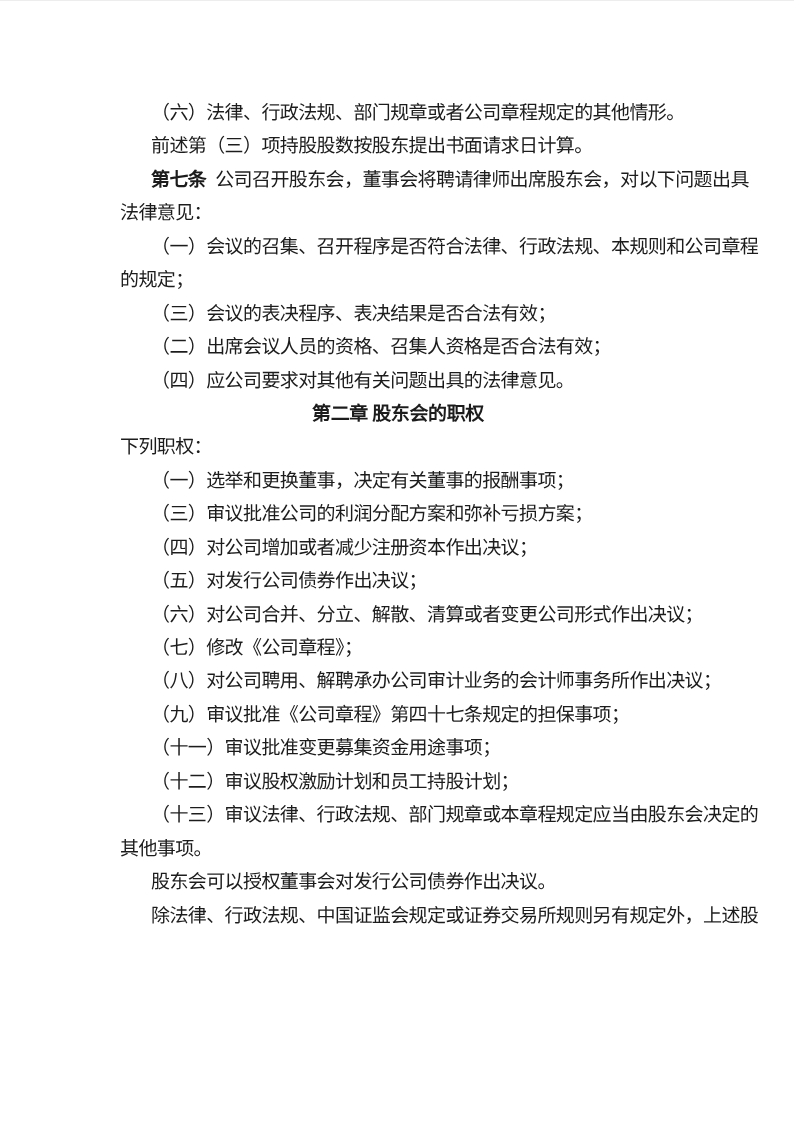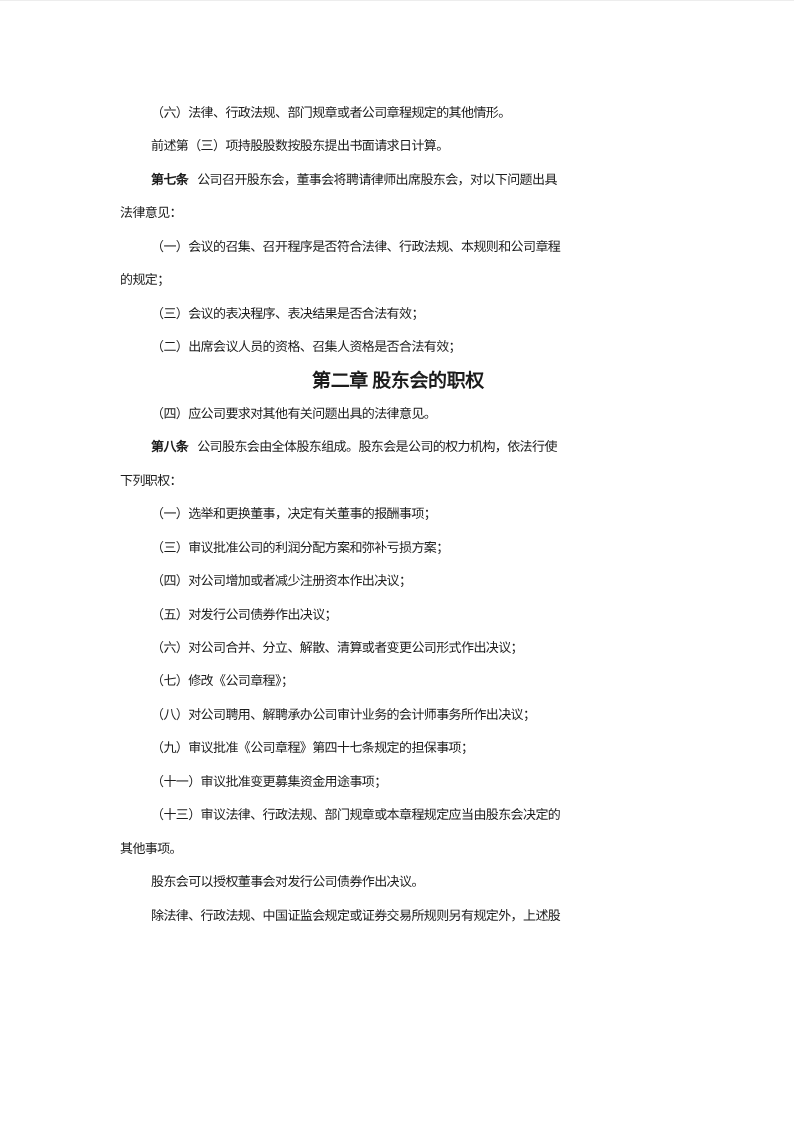--- a/index.html
+++ b/index.html
@@ -23,21 +23,21 @@
     top: 95px;
     width: 556px;
   }
   .block {
     margin: 0;
     padding: 0;
   }
   .line {
     height: 33.45px;
     line-height: 33.45px;
-    font-size: 13px;
+    font-size: 19px;
     letter-spacing: -0.6px;
     white-space: pre;
     text-align: left;
   }
   .line.first {
     text-indent: 31px;
   }
   .block.heading .line {
     text-align: center;
     font-weight: bold;
@@ -68,28 +68,27 @@
     <div class="block">
       <div class="line first">（一）会议的召集、召开程序是否符合法律、行政法规、本规则和公司章程</div>
       <div class="line">的规定；</div>
     </div>
     <div class="block">
       <div class="line first">（三）会议的表决程序、表决结果是否合法有效；</div>
     </div>
     <div class="block">
       <div class="line first">（二）出席会议人员的资格、召集人资格是否合法有效；</div>
     </div>
+    <div class="block">
+      <div class="line first">（四）应公司要求对其他有关问题出具的法律意见。</div>
+    </div>
     <div class="block heading">
       <div class="line">第二章 股东会的职权</div>
     </div>
     <div class="block">
-      <div class="line first">（四）应公司要求对其他有关问题出具的法律意见。</div>
-    </div>
-    <div class="block">
-      <div class="line first"><span class="lead">第八条</span><span>公司股东会由全体股东组成。股东会是公司的权力机构，依法行使</span></div>
       <div class="line">下列职权：</div>
     </div>
     <div class="block">
       <div class="line first">（一）选举和更换董事，决定有关董事的报酬事项；</div>
     </div>
     <div class="block">
       <div class="line first">（三）审议批准公司的利润分配方案和弥补亏损方案；</div>
     </div>
     <div class="block">
       <div class="line first">（四）对公司增加或者减少注册资本作出决议；</div>
@@ -106,20 +105,23 @@
     <div class="block">
       <div class="line first">（八）对公司聘用、解聘承办公司审计业务的会计师事务所作出决议；</div>
     </div>
     <div class="block">
       <div class="line first">（九）审议批准《公司章程》第四十七条规定的担保事项；</div>
     </div>
     <div class="block">
       <div class="line first">（十一）审议批准变更募集资金用途事项；</div>
     </div>
     <div class="block">
+      <div class="line first">（十二）审议股权激励计划和员工持股计划；</div>
+    </div>
+    <div class="block">
       <div class="line first">（十三）审议法律、行政法规、部门规章或本章程规定应当由股东会决定的</div>
       <div class="line">其他事项。</div>
     </div>
     <div class="block">
       <div class="line first">股东会可以授权董事会对发行公司债券作出决议。</div>
     </div>
     <div class="block">
       <div class="line first">除法律、行政法规、中国证监会规定或证券交易所规则另有规定外，上述股</div>
     </div>
   </div>

